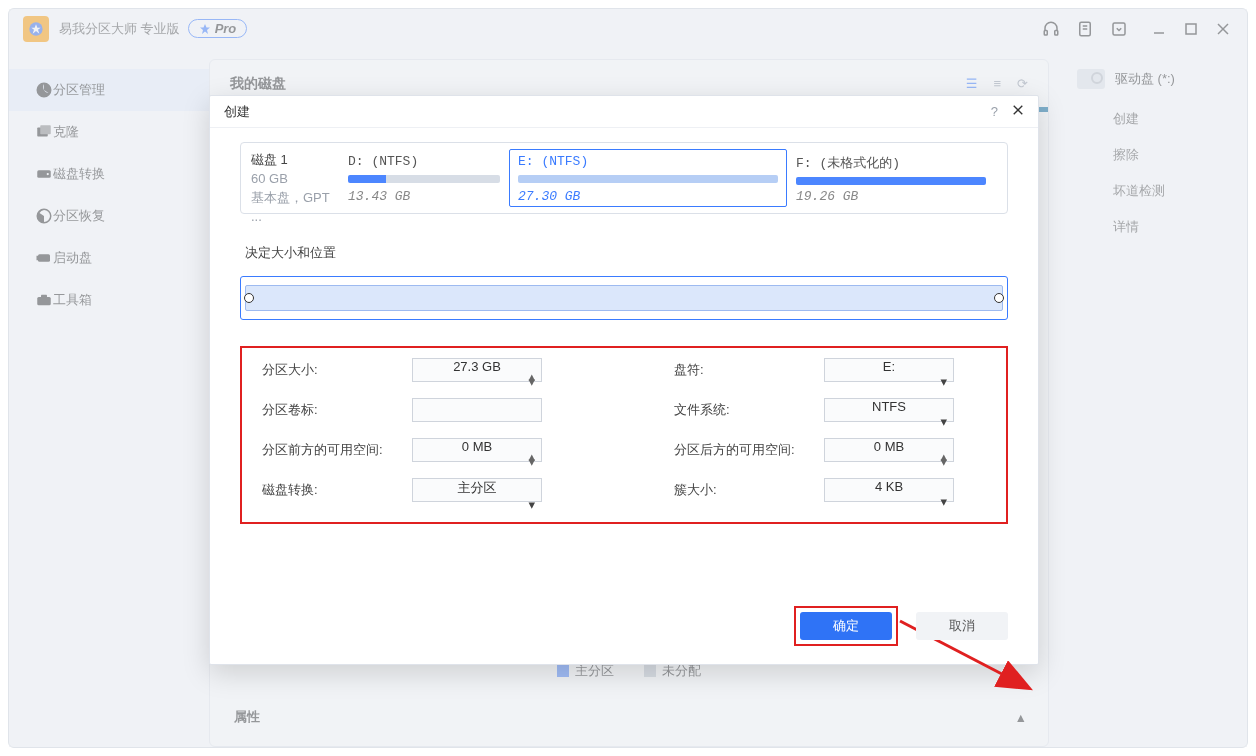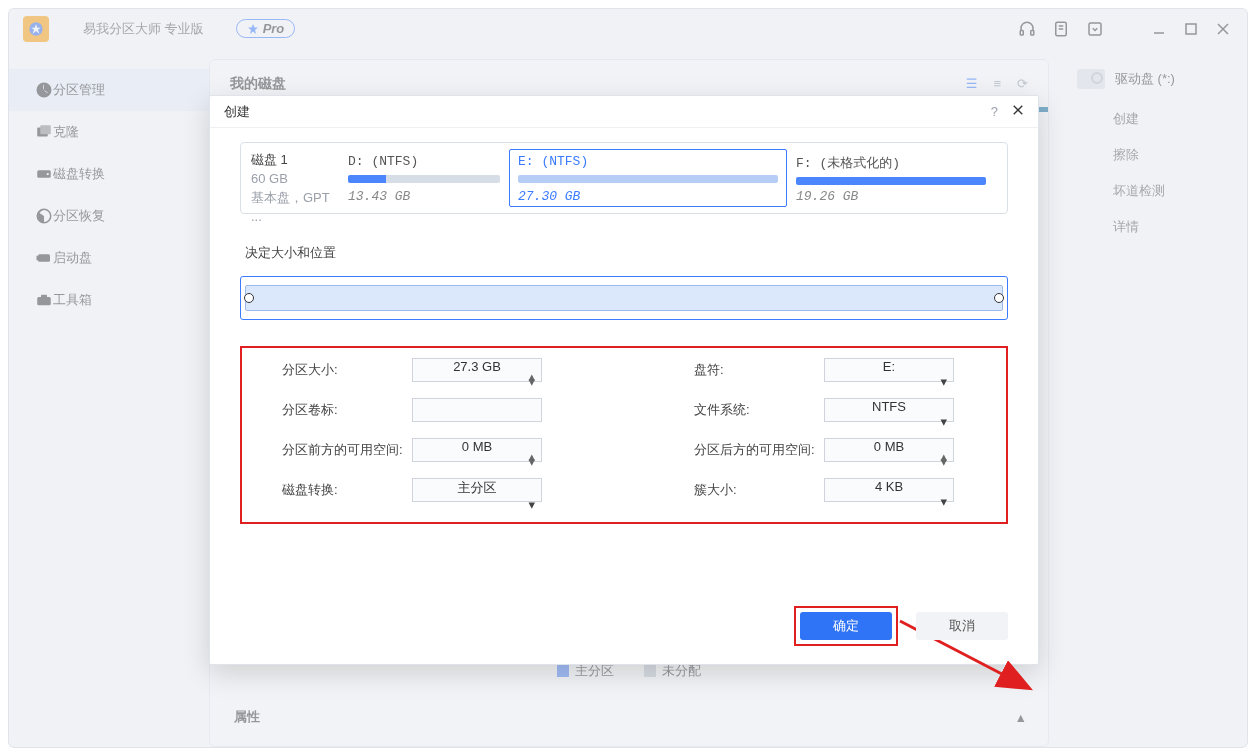--- a/index.html
+++ b/index.html
@@ -20,21 +20,20 @@
       inset:8px;
       border:1px solid #e0e4ea;
       border-radius:6px;
       background:#fdfdfe;
     }
     
     .titlebar{
       height:40px;display:flex;align-items:center;
       padding:0 14px;
       border-bottom:1px solid transparent;
-      gap:24px;
     }
     .logo-box{
       width:26px;height:26px;
       background:#ff9c00;
       border-radius:4px;
       display:flex;align-items:center;justify-content:center;
       color:#fff;
     }
     .logo-box svg{width:16px;height:16px;fill:#3a6ee8;}
     .titlebar .appname{
@@ -167,21 +166,21 @@
     .formbox{
       margin-top:26px;
       border:2px solid #e02020;
       padding:10px 20px 20px 20px;
     }
     .form-grid{
       display:grid;
       grid-template-columns:150px 140px 122px 150px 140px;
       row-gap:16px;align-items:center;
     }
-    .fg-label{color:#444;margin-left:20px;}
+    .fg-label{color:#444;}
     .input-wrap{
       display:flex;align-items:center;
       border:1px solid #cfd4dc;background:#fafbfc;
       height:24px;padding:0 6px;width:130px;
       font-family:"Consolas","Courier New",monospace;
       flex-direction:column;
     }
     .input-wrap .spinner{
       margin-left:auto;display:flex;flex-direction:column;line-height:5px;color:#666;
     }

